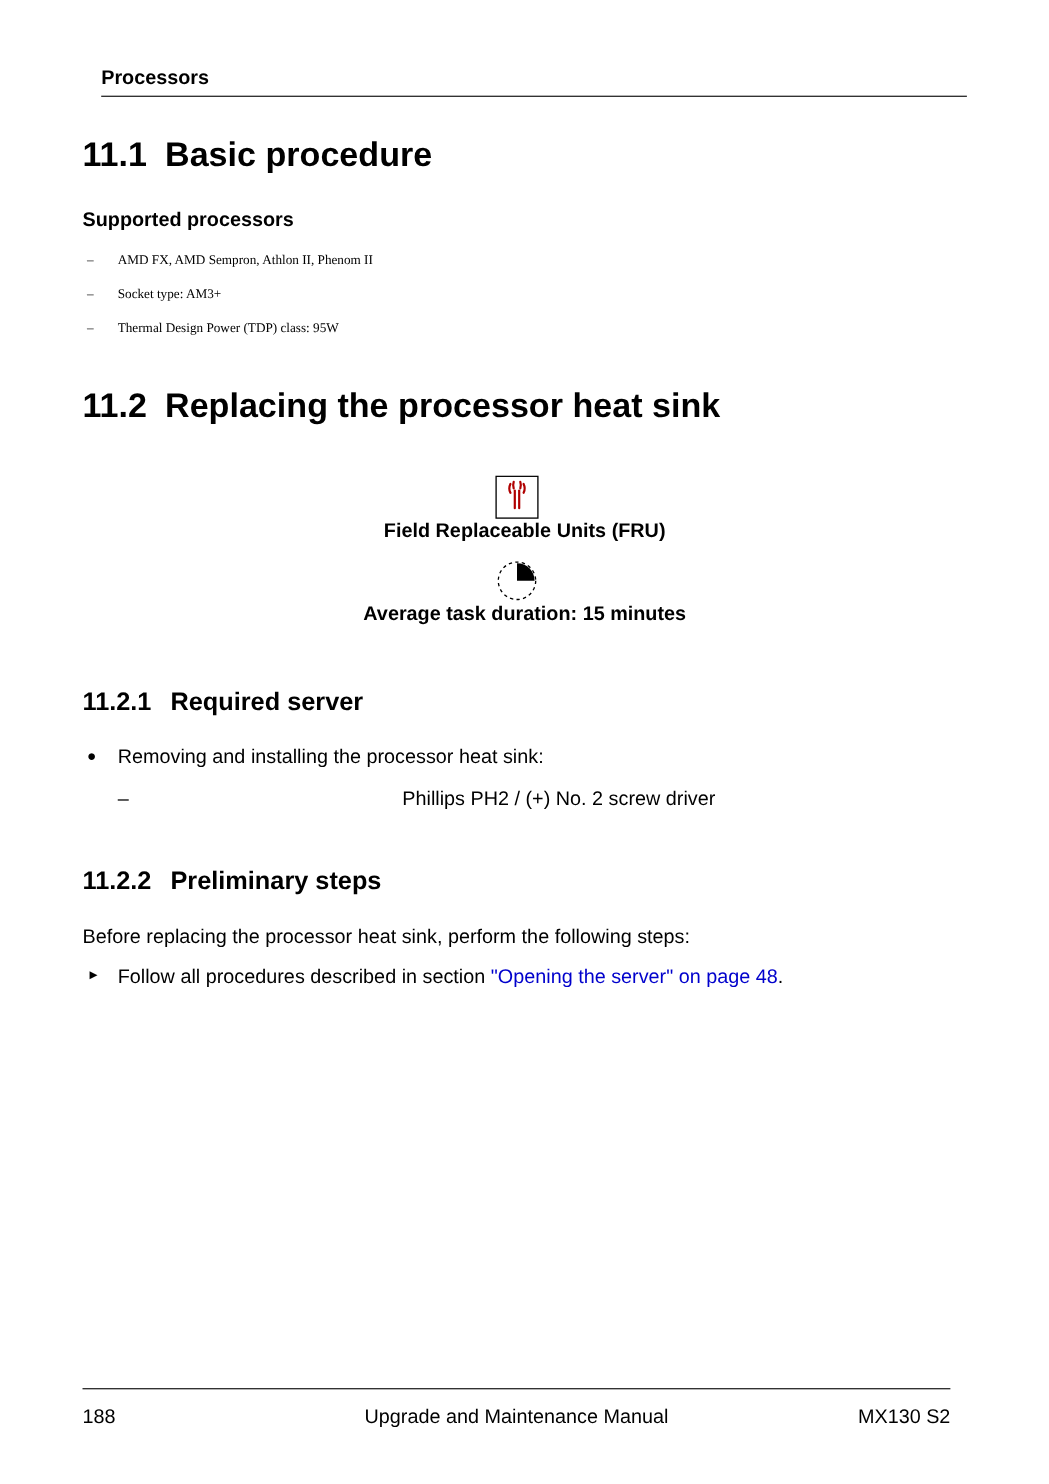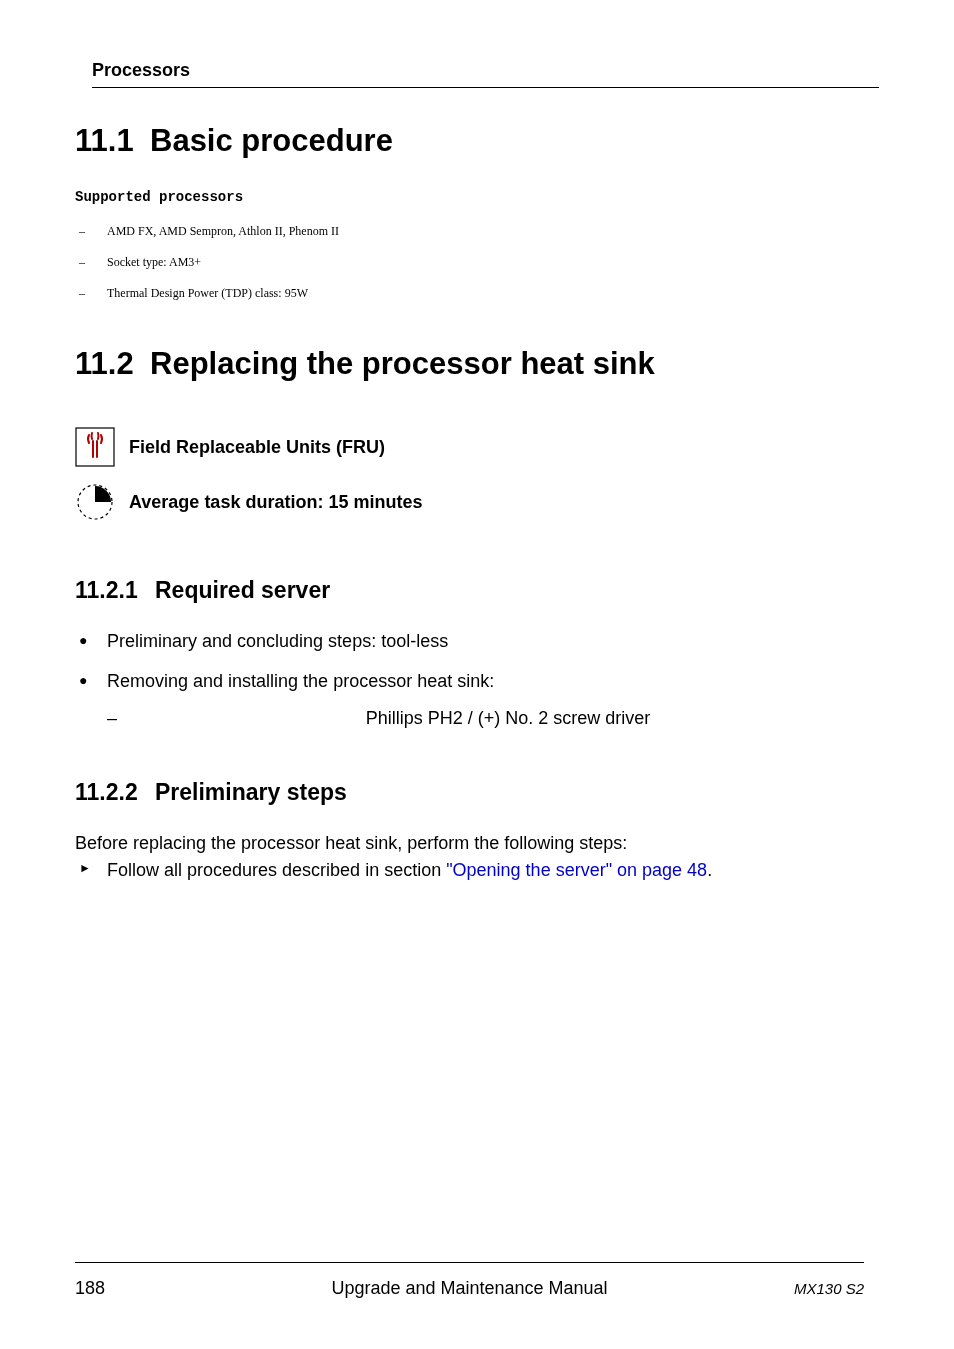--- a/index.html
+++ b/index.html
@@ -43,24 +43,23 @@
       font-size: 23px;
       font-weight: bold;
       margin-top: 48px;
       margin-bottom: 25px;
     }
     .h2-number {
       display: inline-block;
       min-width: 80px;
     }
     .subheading {
-      font-size: 14px;
+      font-size: 18px;
       font-weight: bold;
       margin-bottom: 18px;
-      font-family: Liberation Mono, monospace;
     }
     ul.dash-list {
       list-style: none;
       margin-left: 4px;
     }
     ul.dash-list > li {
       font-size: 12px;
       margin-bottom: 14px;
       padding-left: 28px;
       position: relative;
@@ -124,37 +123,38 @@
       position: absolute;
       left: 0;
       top: 2px;
       font-size: 12px;
       color: #000;
     }
     .info-row {
       display: flex;
       align-items: center;
       margin-bottom: 15px;
+      flex-direction: column;
     }
     .icon-box {
       width: 40px;
       height: 40px;
       margin-right: 14px;
       display: flex;
       align-items: center;
       justify-content: center;
     }
     .info-text {
       font-size: 18px;
       font-weight: bold;
     }
     .body-text {
       font-size: 18px;
       line-height: 1.4;
-      margin-bottom: 2px;
+      margin-bottom: 12px;
     }
     .link {
       color: #0000cc;
     }
     .footer {
       position: absolute;
       bottom: 50px;
       left: 75px;
       right: 90px;
     }
@@ -168,22 +168,21 @@
       justify-content: space-between;
       align-items: baseline;
       font-size: 18px;
     }
     .footer-center {
       position: absolute;
       left: 50%;
       transform: translateX(-50%);
     }
     .footer-right {
-      font-size: 15px;
-      font-style: italic;
+      font-size: 18px;
     }
     .section-gap-small {
       height: 15px;
     }
   </style>
 </head>
 <body>
 
 <div class="header-section">
   <div class="header-label">Processors</div>
@@ -233,21 +232,20 @@
     </svg>
   </div>
   <div class="info-text">Average task duration: 15 minutes</div>
 </div>
 
 <div class="h2" style="margin-top:55px;">
   <span class="h2-number">11.2.1</span><span>Required server</span>
 </div>
 
 <ul class="bullet-list">
-  <li>Preliminary and concluding steps: tool-less</li>
   <li>
     <span>Removing and installing the processor heat sink:</span>
     <ul class="sub-dash-list">
       <li>Phillips PH2 / (+) No. 2 screw driver</li>
     </ul>
   </li>
 </ul>
 
 <div class="h2">
   <span class="h2-number">11.2.2</span><span>Preliminary steps</span>

